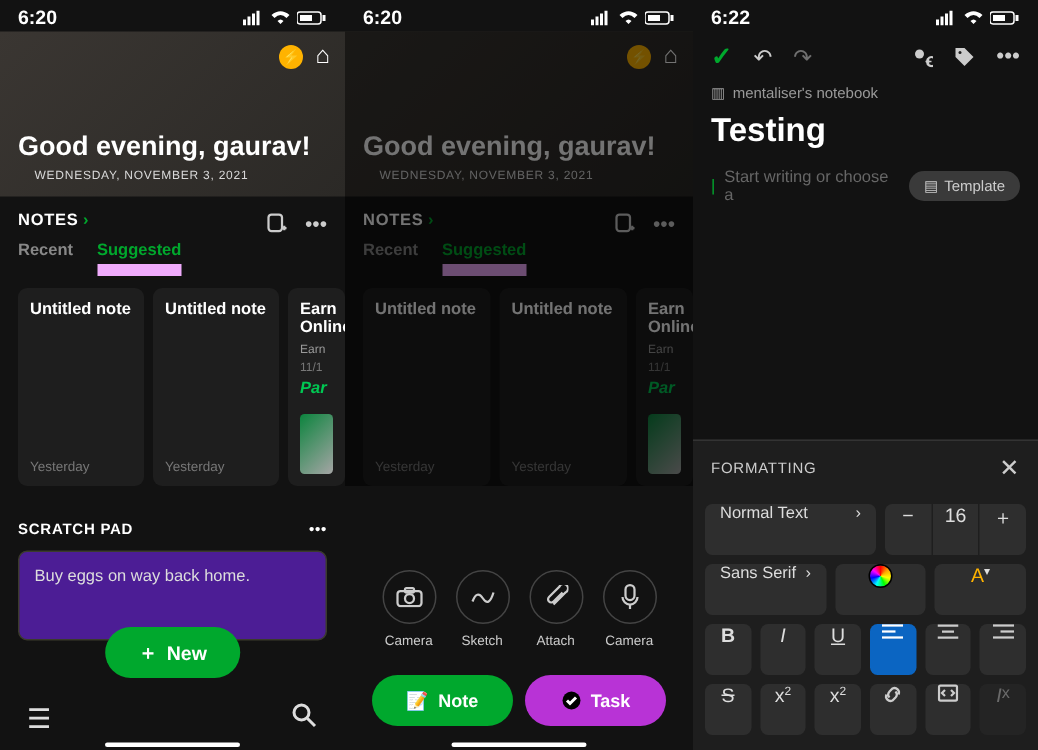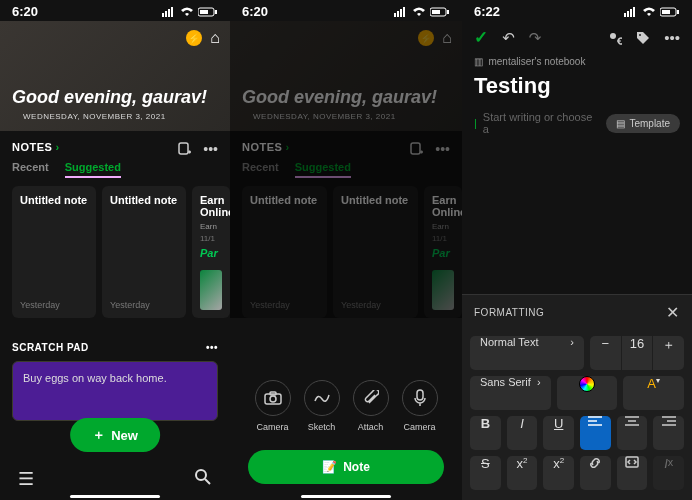--- a/index.html
+++ b/index.html
@@ -8,30 +8,30 @@
   .s1 { width: 230px; }
   .s2 { width: 232px; }
   .s3 { width: 230px; }
   
   .status { display: flex; justify-content: space-between; align-items: center; padding: 4px 12px 2px; font-size: 13px; font-weight: 600; }
   .status .right { display: flex; gap: 4px; align-items: center; }
   
   .hero { position: relative; height: 110px; background: linear-gradient(135deg,#3a3632,#2b2926); padding: 0 12px; display: flex; flex-direction: column; justify-content: flex-end; }
   .hero-icons { position: absolute; top: 8px; right: 10px; display: flex; gap: 8px; align-items: center; }
   .circ { width: 16px; height: 16px; border-radius: 50%; display: flex; align-items: center; justify-content: center; font-size: 10px; }
-  .greet { font-size: 18px; font-weight: 700; margin-bottom: 4px; font-style: italic; }
+  .greet { font-size: 18px; font-weight: 700; margin-bottom: 4px; }
   .date { font-size: 8px; letter-spacing: 0.5px; color: #d9d9d9; margin-bottom: 10px; text-transform: uppercase; margin-left: 11px; }
   
   .sec-head { display: flex; justify-content: space-between; align-items: flex-start; padding: 10px 12px 4px; }
   .sec-title { font-size: 11px; font-weight: 700; letter-spacing: 0.5px; display: flex; align-items: center; gap: 3px; }
   .sec-title .chev { color: #00a82d; }
   .sec-icons { display: flex; gap: 10px; align-items: center; font-size: 14px; color: #ccc; }
   .tabs { display: flex; gap: 16px; padding: 0 12px 8px; font-size: 11px; }
   .tab { color: #888; padding-bottom: 3px; font-weight: bold; }
-  .tab.active { color: #00a82d; border-bottom: 2px solid #f0abfc; }
+  .tab.active { color: #00a82d; border-bottom: 8px solid #f0abfc; }
   .cards { display: flex; gap: 6px; padding: 0 0 0 12px; overflow: hidden; }
   .card { background: #1e1e1e; border-radius: 6px; width: 92px; height: 132px; padding: 8px; display: flex; flex-direction: column; justify-content: space-between; }
   .card .title { font-size: 11px; font-weight: 600; }
   .card .when { font-size: 9px; color: #777; }
   .card3 { flex: 0 0 38px; overflow: hidden; }
   .card3 .sub { font-size: 8px; color: #999; margin-top: 4px; line-height: 1.2; }
   .card3 .d { font-size: 8px; color: #777; margin-top: 2px; }
   .thumb { margin-top: 6px; background: linear-gradient(135deg,#00c853,#fff); height: 40px; border-radius: 3px; opacity: .6; }
   
   .dim { position: absolute; inset: 0; background: rgba(0,0,0,0.55); pointer-events: none; }
@@ -278,20 +278,29 @@
             </svg>
           </div>
         <span>Camera</span>
       </div>
     </div>
     <div class="pill-row">
       <div class="pill note">
         <span>📝</span>
         <span>Note</span>
       </div>
+      <div class="pill task">
+        <span>
+            <svg width="14" height="14" viewBox="0 0 14 14">
+              <circle cx="7" cy="7" r="6" fill="#000"></circle>
+              <path d="M4 7 l2 2 l4 -4" stroke="#fff" stroke-width="2" fill="none"></path>
+            </svg>
+          </span>
+        <span>Task</span>
+      </div>
     </div>
   </div>
   <div class="homeind"></div>
 </div>
 
 <div class="screen s3">
   <div class="status">
     <span>6:22</span>
     <span class="right">
       <svg width="14" height="10" viewBox="0 0 14 10">

